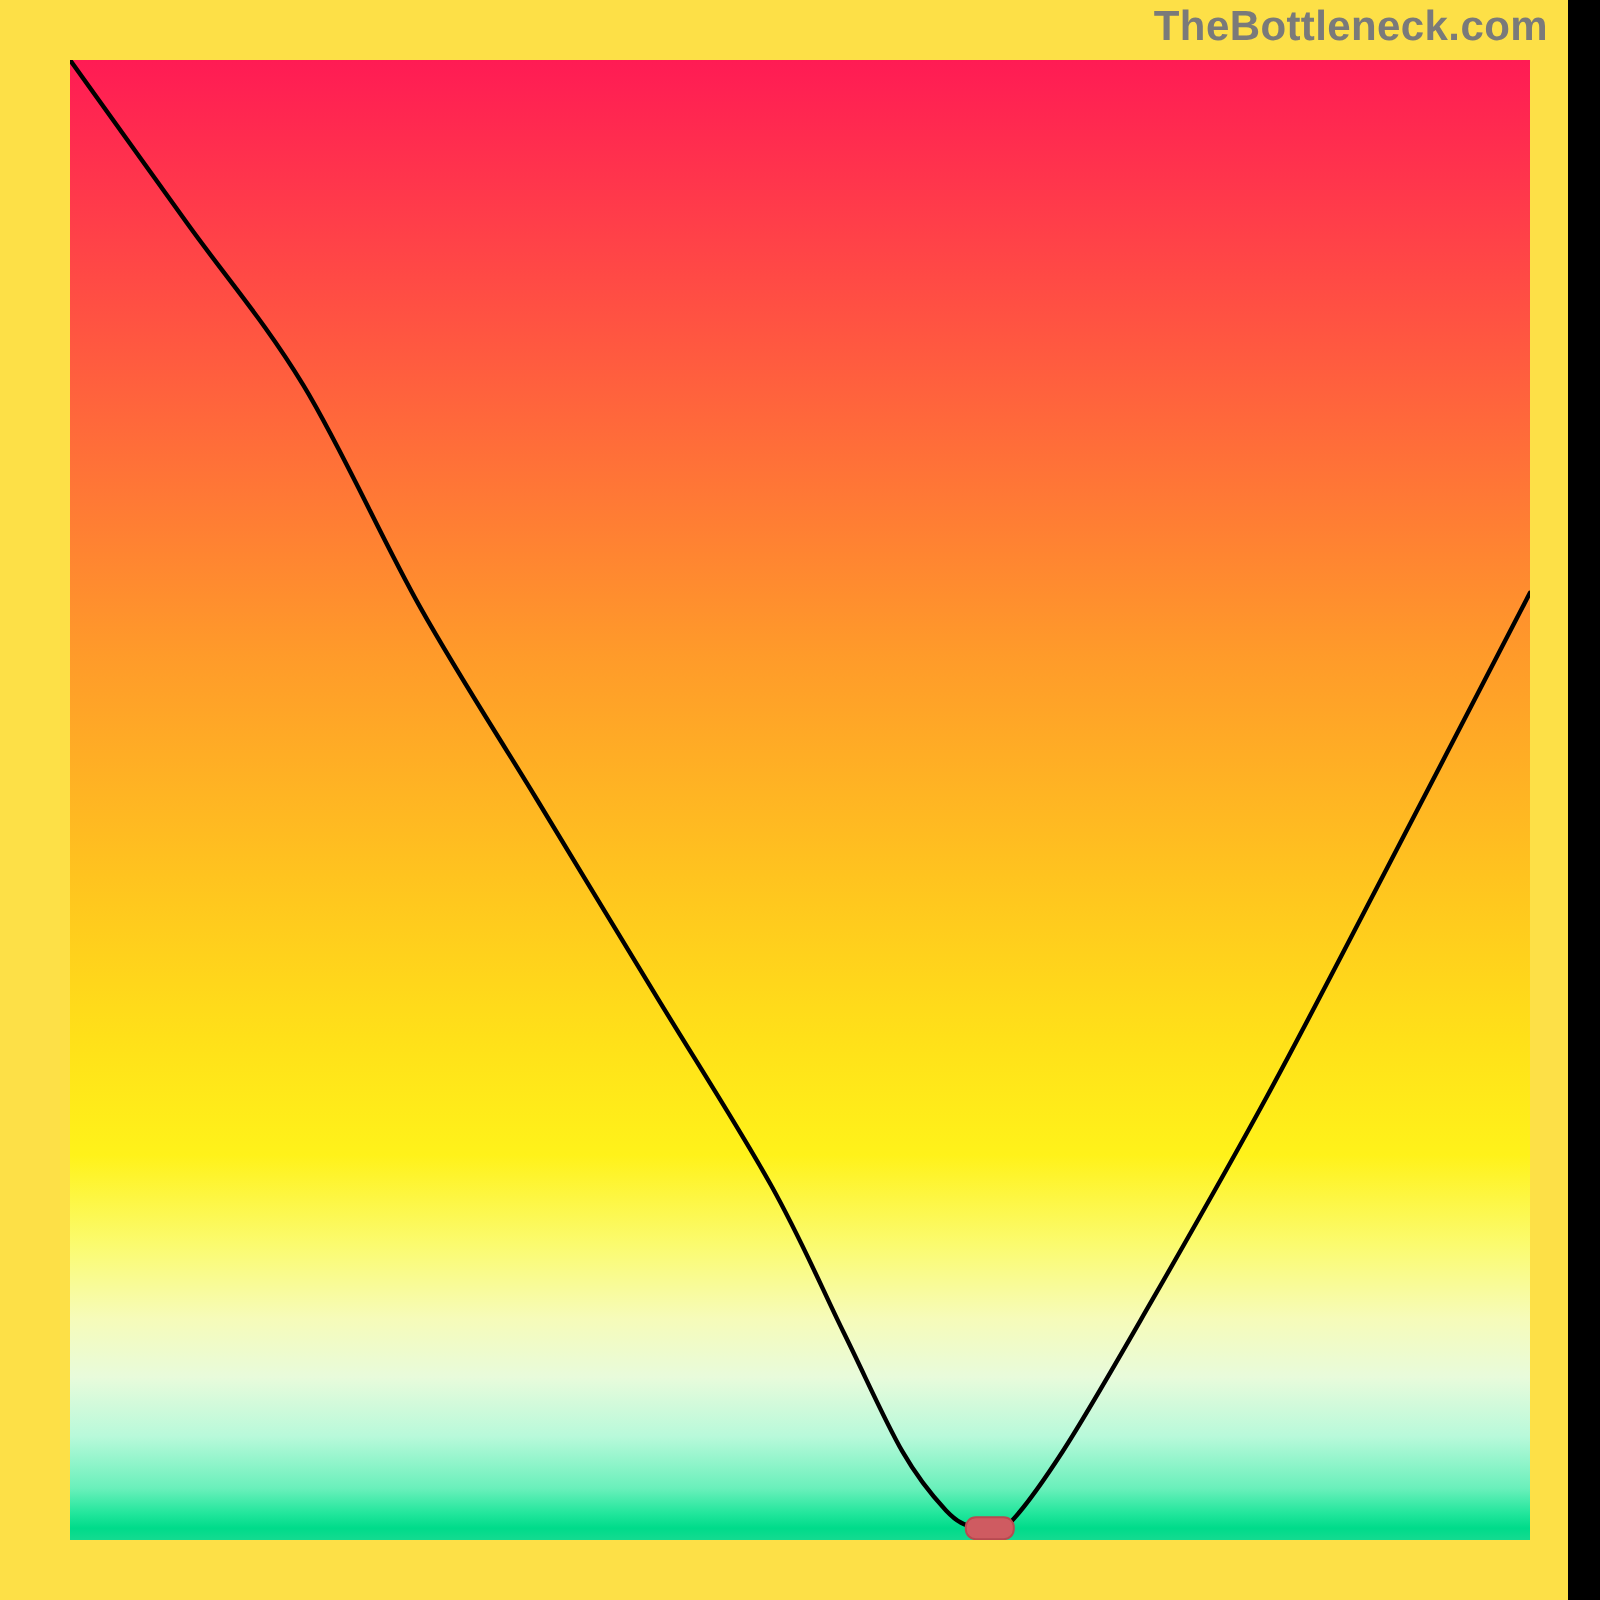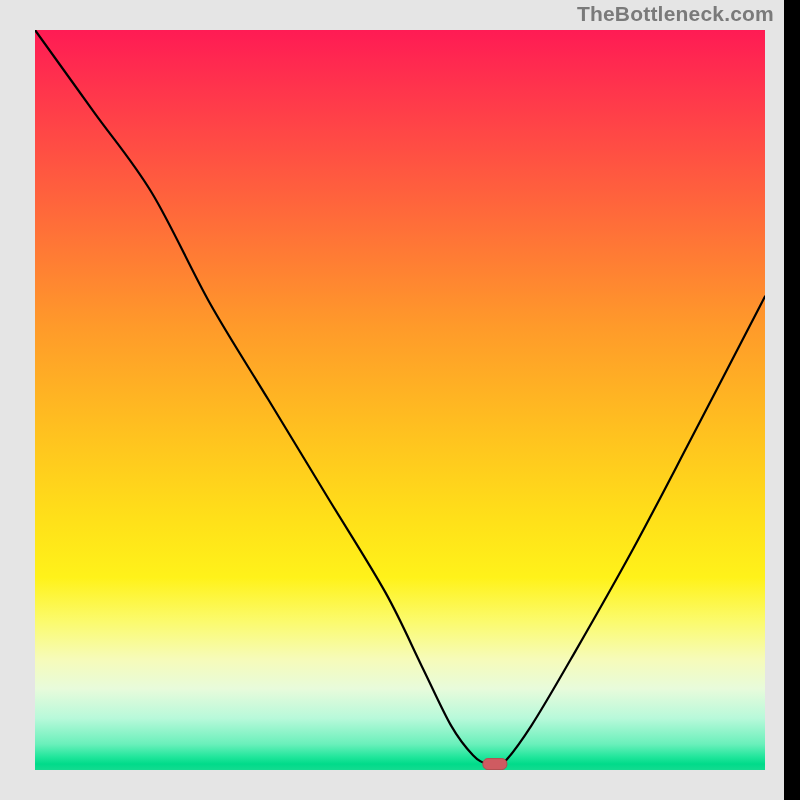--- a/index.html
+++ b/index.html
@@ -8,21 +8,21 @@
     width: 800px;
     height: 800px;
     background: #000;
     font-family: Arial, Helvetica, sans-serif;
     overflow: hidden;
   }
   .canvas {
     position: relative;
     width: 784px;
     height: 800px;
-    background: #e5e5e5;
+    background: #fde047;
   }
   .watermark {
     position: absolute;
     top: 2px;
     right: 10px;
     color: #7a7a7a;
     font-size: 21px;
     font-weight: 600;
     letter-spacing: 0.2px;
     z-index: 10;

